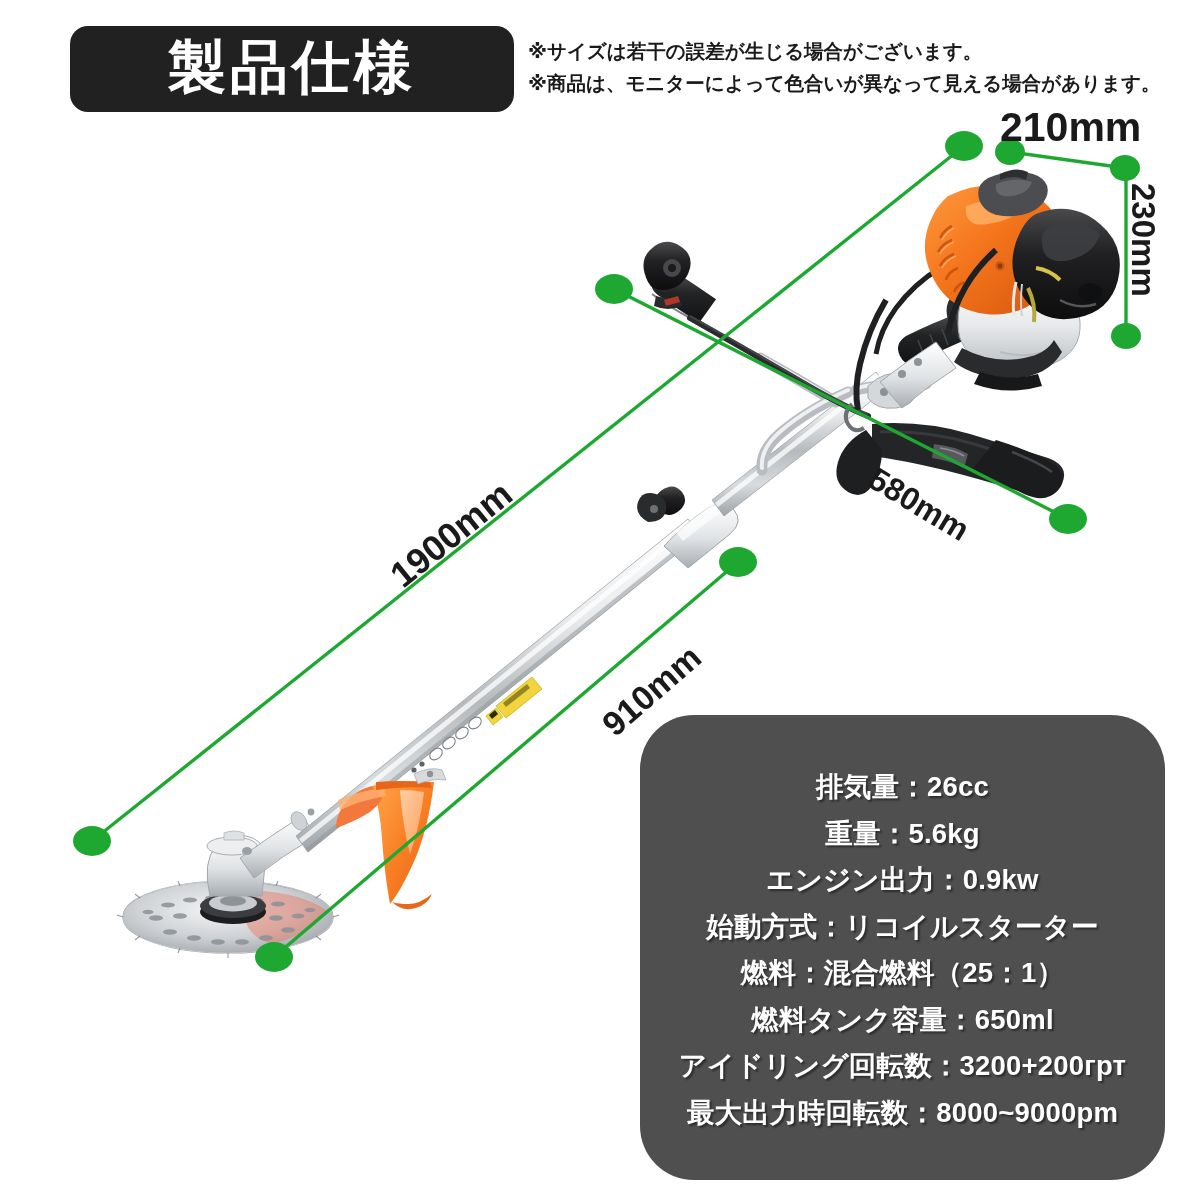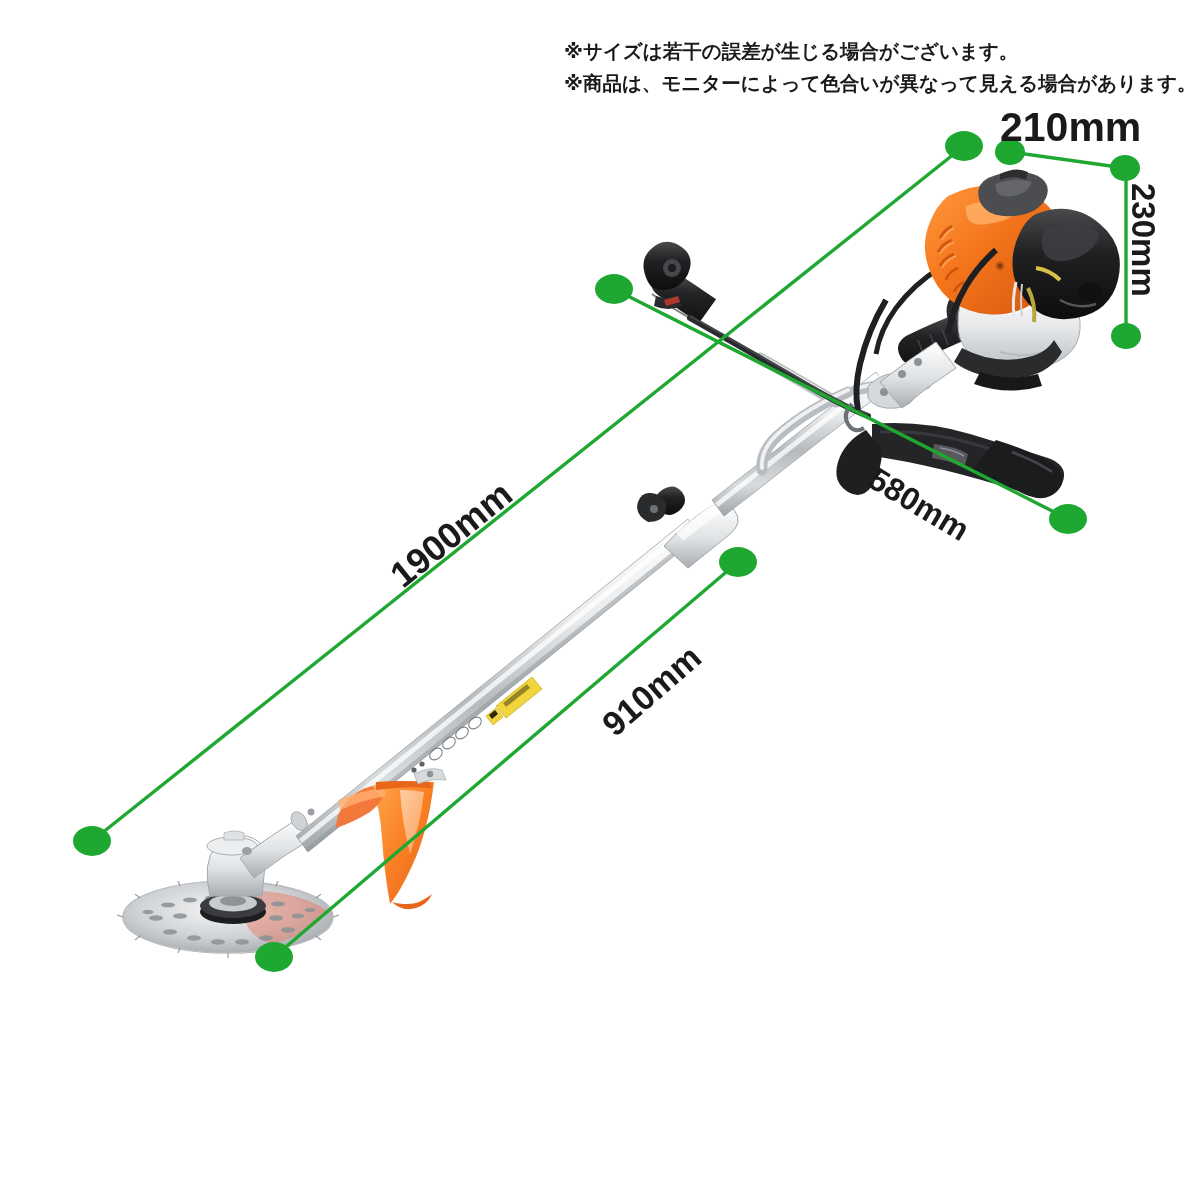--- a/index.html
+++ b/index.html
@@ -21,21 +21,21 @@
   #title-text{
     color:#ffffff;font-size:58px;font-weight:bold;
     letter-spacing:4px;line-height:1;
     transform:translateY(-2px);
   }
 
   
   #disclaimer{
     position:absolute;left:528px;top:36px;width:600px;
     color:#1a1a1a;font-size:19.5px;font-weight:bold;line-height:1.62;
-    letter-spacing:0px;white-space:nowrap;margin-left:36px;
+    letter-spacing:0px;white-space:nowrap;
   }
 
   
   #annotations{position:absolute;left:0;top:0;width:1200px;height:1200px;pointer-events:none;}
 
   .dim-label{
     position:absolute;color:#1a1a1a;font-weight:bold;white-space:nowrap;
     line-height:1;transform-origin:left top;
   }
   #lbl-1900{left:384px;top:566px;font-size:36px;transform:rotate(-39deg);}
@@ -363,28 +363,41 @@
       <ellipse cx="274" cy="957" rx="19" ry="15"></ellipse>
       <ellipse cx="738" cy="562" rx="19" ry="15"></ellipse>
       <ellipse cx="614" cy="289" rx="19" ry="15"></ellipse>
       <ellipse cx="1068" cy="519" rx="19" ry="15"></ellipse>
       <ellipse cx="1010" cy="152" rx="15" ry="13"></ellipse>
       <ellipse cx="1125" cy="168" rx="15" ry="13"></ellipse>
       <ellipse cx="1126" cy="336" rx="15" ry="13"></ellipse>
     </g>
   </svg>
 
+  <div id="title-badge">
+    <span id="title-text">製品仕様</span>
+  </div>
 
   <div id="disclaimer">
     <div>※サイズは若干の誤差が生じる場合がございます。</div>
     <div>※商品は、モニターによって色合いが異なって見える場合があります。</div>
   </div>
 
   <div id="annotations">
     <div class="dim-label" id="lbl-1900">1900mm</div>
     <div class="dim-label" id="lbl-910">910mm</div>
     <div class="dim-label" id="lbl-580">580mm</div>
     <div class="dim-label" id="lbl-210">210mm</div>
     <div class="dim-label" id="lbl-230">230mm</div>
   </div>
 
+  <div id="spec-panel">
+    <div class="spec-line">排気量：26cc</div>
+    <div class="spec-line">重量：5.6kg</div>
+    <div class="spec-line">エンジン出力：0.9kw</div>
+    <div class="spec-line">始動方式：リコイルスターター</div>
+    <div class="spec-line">燃料：混合燃料（25：1）</div>
+    <div class="spec-line">燃料タンク容量：650ml</div>
+    <div class="spec-line">アイドリング回転数：3200+200грт</div>
+    <div class="spec-line">最大出力時回転数：8000~9000pm</div>
+  </div>
 
 </div>
 
 </body></html>

